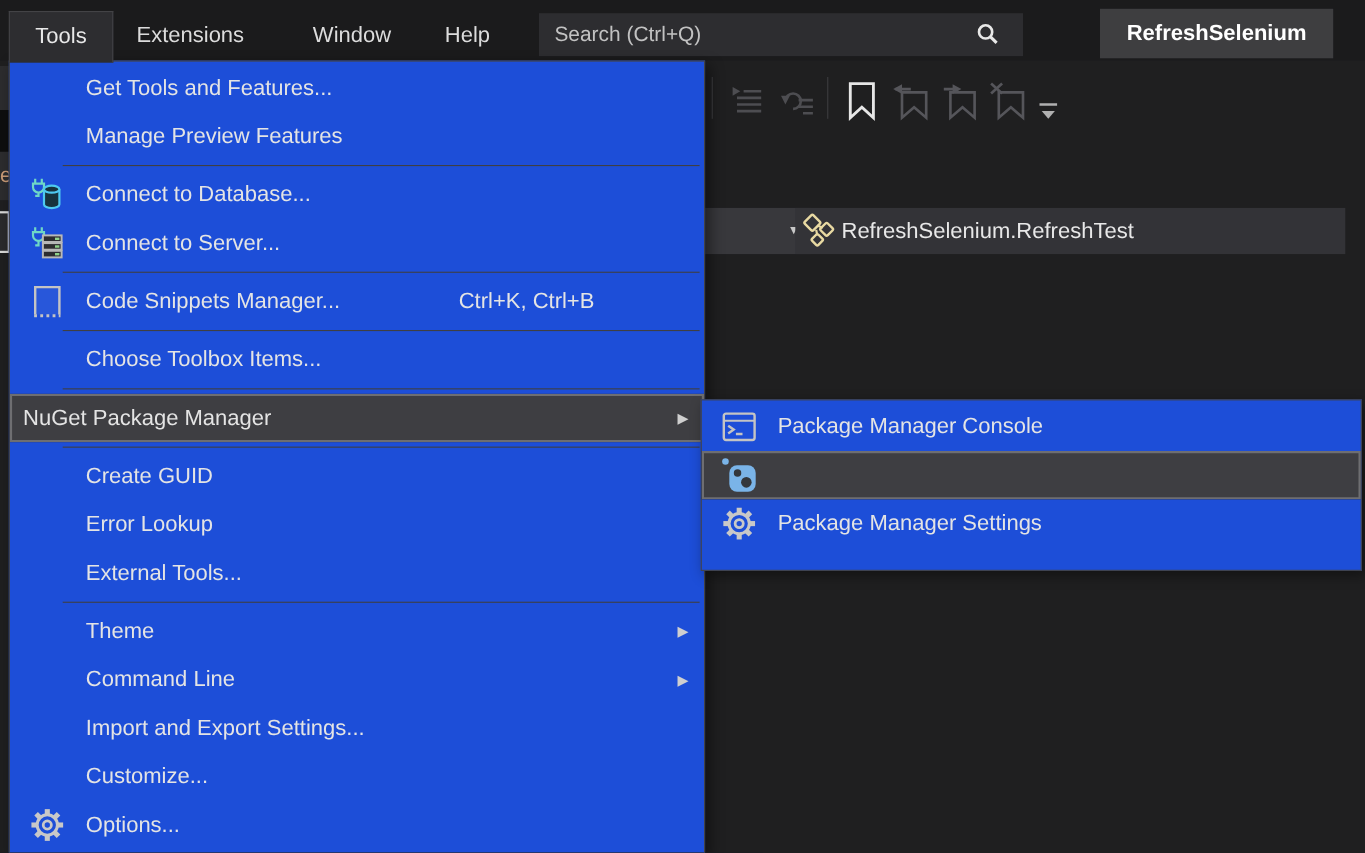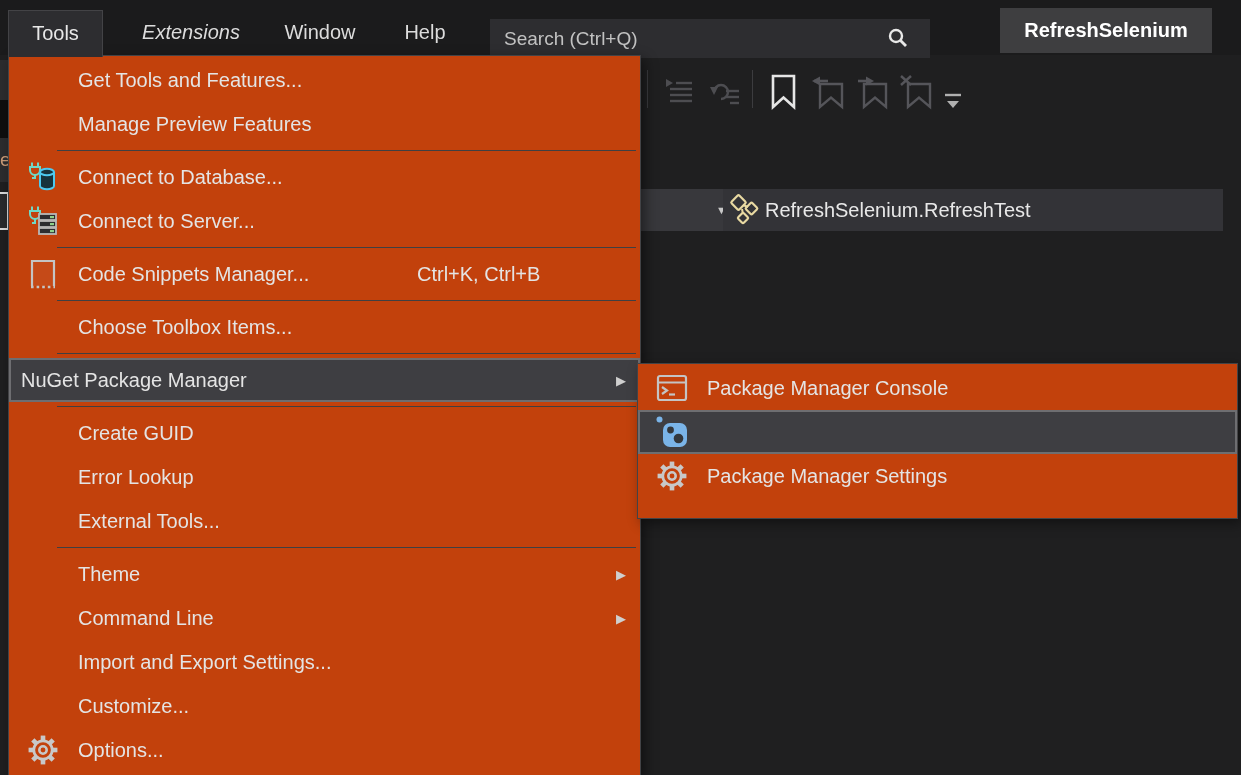--- a/index.html
+++ b/index.html
@@ -7,21 +7,21 @@
     font-family:"Liberation Sans", sans-serif; }
   #stage { position:relative; width:1241px; height:775px; background:#1f1f20; }
 
   
   .titlebar { position:absolute; left:0; top:0; width:1241px; height:55px; background:#1b1b1c; }
   .mb-item { position:absolute; top:10px; height:45px; line-height:45px; text-align:center;
     color:#dcdcdc; font-size:20px; cursor:default; }
   .tools-tab { position:absolute; left:8px; top:10px; width:95px; height:47px; z-index:6;
     background:#2d2d30; border:1px solid #434346; border-bottom:none; color:#e8e8e8;
     font-size:20px; text-align:center; line-height:44px; }
-  .searchbox { position:absolute; left:490px; top:19px; width:440px; height:39px;
+  .searchbox { position:absolute; left:490px; top:12px; width:440px; height:39px;
     background:#2d2d30; display:flex; align-items:center; padding:0 20px 0 14px; }
   .searchbox .ph { flex:1; color:#c2c2c2; font-size:19px; }
   .badge { position:absolute; left:968px; top:8px; width:212px; height:45px; background:#3e3e40;
     color:#ffffff; font-size:20px; font-weight:600; text-align:center; line-height:45px;margin-left:32px; }
 
   
   .tb-sep { position:absolute; width:1px; height:38px; top:70px; background:#3c3c3f; }
   .tb-ic { position:absolute; top:74px; }
 
   
@@ -29,21 +29,21 @@
     display:flex; align-items:center; justify-content:flex-end; padding-right:10px; }
   .nav1 .chev { color:#c8c8c8; font-size:11px; }
   .nav2 { position:absolute; left:723px; top:189px; width:500px; height:42px; background:#333337;
     display:flex; align-items:center; padding-left:6px; }
   .nav2 .lbl { color:#e8e8e8; font-size:20px; margin-left:4px; white-space:nowrap; }
 
   
   .sl { position:absolute; }
 
   
-  .panel { position:absolute; background:#c2410c; border:1px solid #434346;
+  .panel { position:absolute; background:#1d4ed8; border:1px solid #434346;
     box-shadow:4px 4px 12px rgba(0,0,0,.45); }
   #tools-menu { left:8px; top:55px; width:633px; height:721px; z-index:5; padding-top:2px; }
   #nuget-submenu { left:637px; top:363px; width:601px; height:156px; z-index:7; padding-top:2px; }
 
   .mrow { position:relative; height:44px; display:flex; align-items:center;
     padding-left:69px; cursor:default; }
   .mrow .mlabel { color:#e4e4e4; font-size:20px; white-space:nowrap; }
   .mrow .shortcut { position:absolute; left:408px; color:#e4e4e4; font-size:20px; }
   .mrow .subarrow { position:absolute; right:14px; top:50%; transform:translateY(-50%);
     color:#cfcfcf; font-size:13px; }
@@ -57,21 +57,21 @@
   .srow.hl { background:#3e3e42; box-shadow:inset 0 0 0 2px #6e6e71; }
   .srow .islot { left:8px; width:52px; }
   svg { display:block; }
 </style>
 </head>
 <body>
 
 <div id="stage">
 
   <div class="titlebar">
-    <div class="mb-item" style="left:115px;width:152px;font-style:italic;">Extensions</div>
+    <div class="mb-item" style="left:97px;width:152px;">Extensions</div>
     <div class="mb-item" style="left:255px;width:130px;">Window</div>
     <div class="mb-item" style="left:385px;width:80px;">Help</div>
 
     <div class="searchbox">
       <span class="ph">Search (Ctrl+Q)</span>
       <span>
         <svg width="24" height="24" viewBox="0 0 24 24">
           <circle cx="10" cy="9" r="6" fill="none" stroke="#e8e8e8" stroke-width="2.4"></circle>
           <line x1="14.5" y1="13.5" x2="20" y2="19" stroke="#e8e8e8" stroke-width="2.8"></line>
         </svg>

